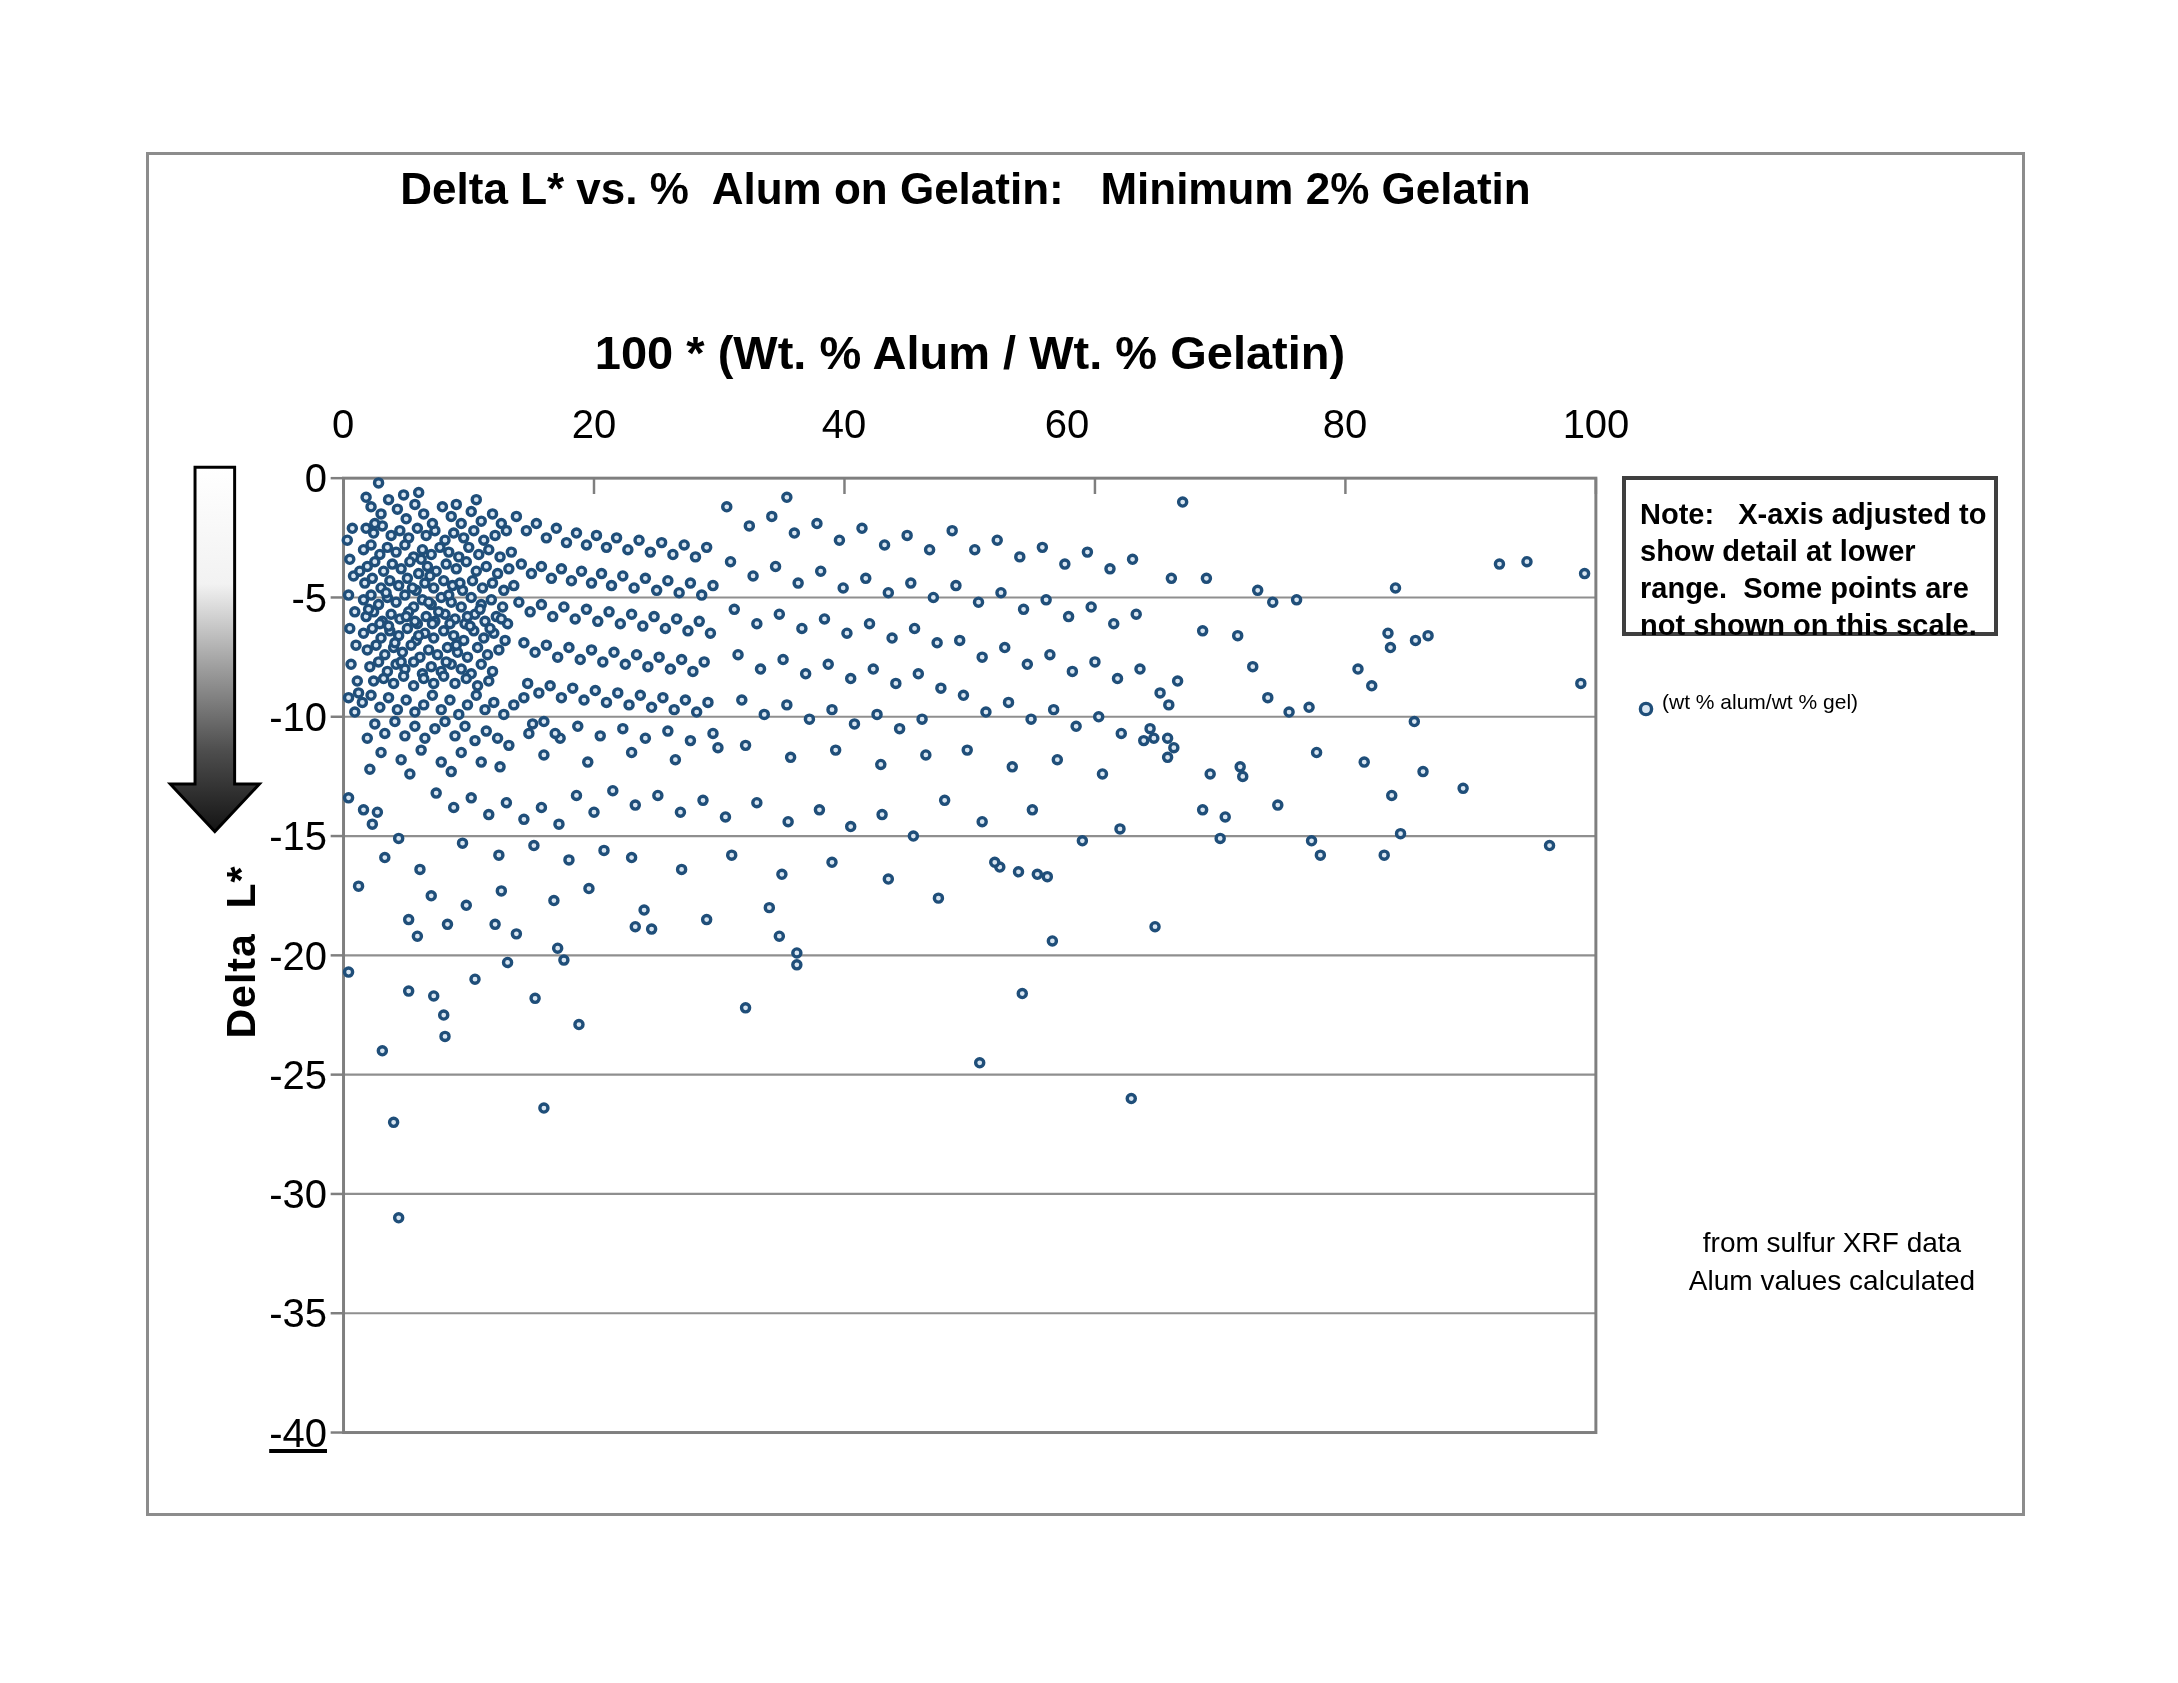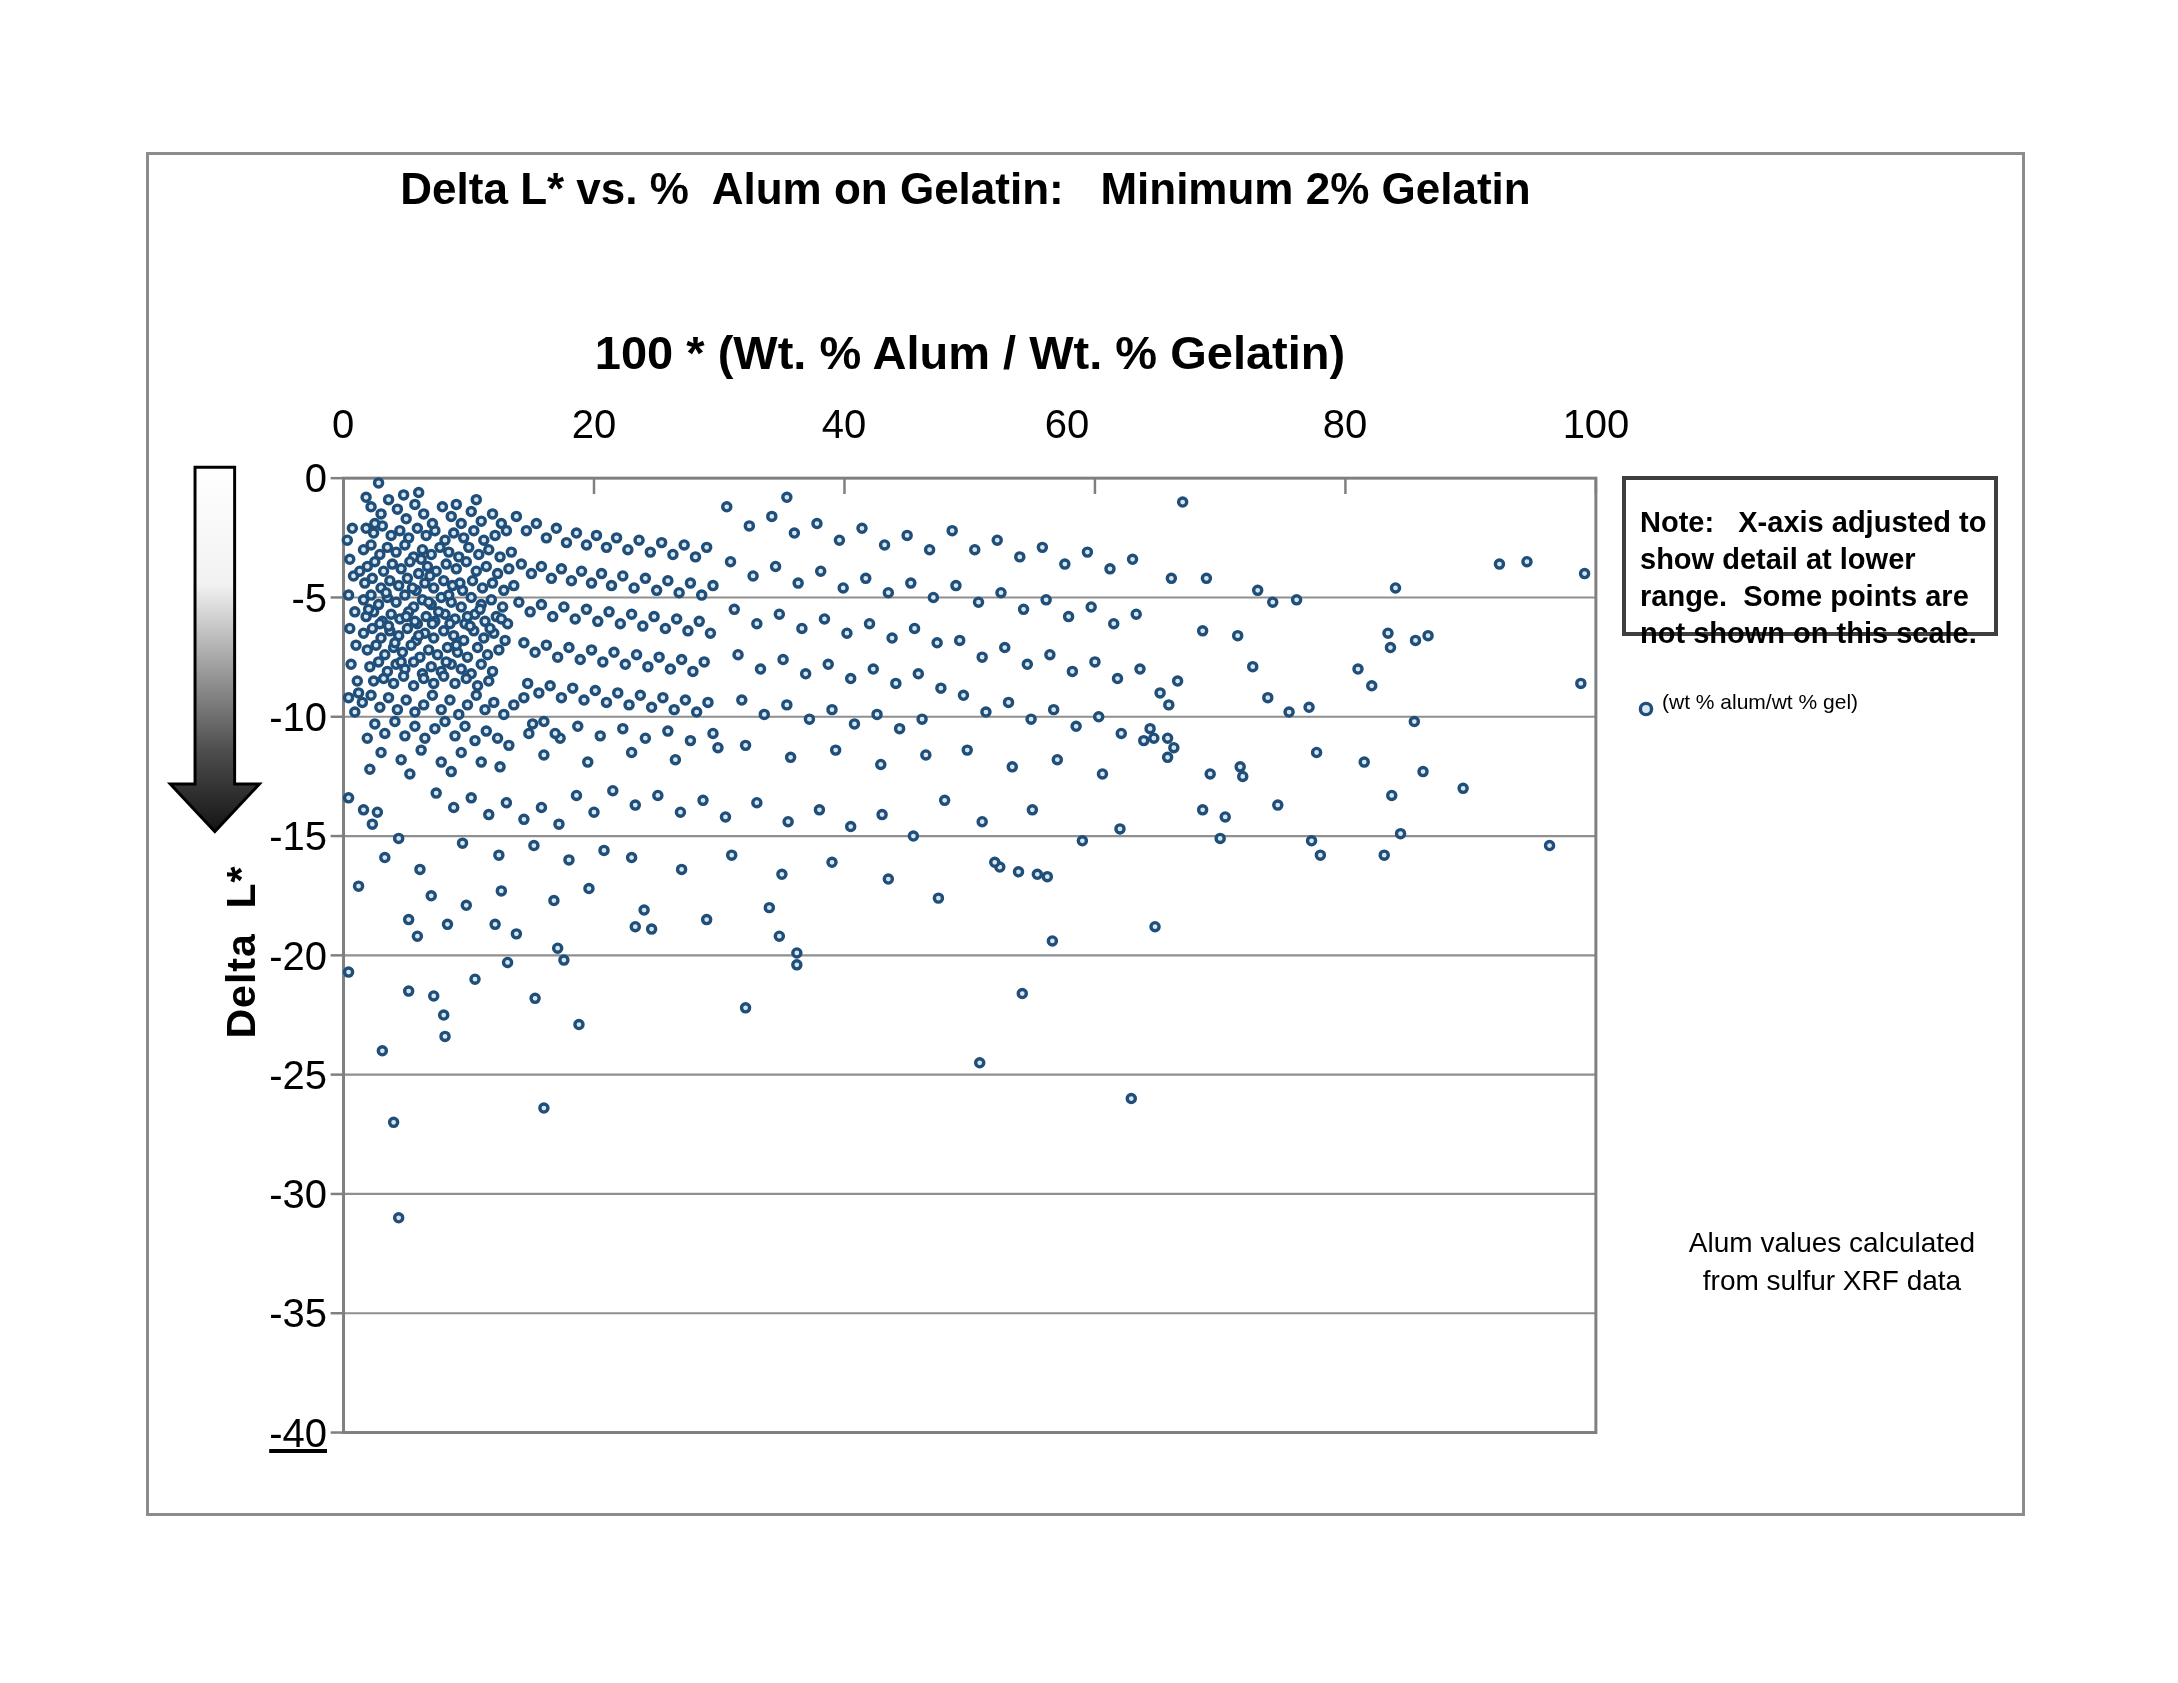--- a/index.html
+++ b/index.html
@@ -5,21 +5,21 @@
   html,body{margin:0;padding:0;background:#ffffff;}
   body{width:2178px;height:1683px;position:relative;font-family:"Liberation Sans",sans-serif;color:#000;overflow:hidden;}
   .abs{position:absolute;}
   #figure-border{left:146px;top:152px;width:1873px;height:1358px;border:3px solid #8c8c8c;background:#ffffff;}
   #chart-title{left:297px;top:164px;width:1337px;text-align:center;font-size:44px;font-weight:bold;white-space:pre;}
   #x-axis-title{left:475px;top:325px;width:990px;text-align:center;font-size:47px;font-weight:bold;white-space:pre;}
   #y-axis-title{left:241px;top:952px;transform:translate(-50%,-50%) rotate(-90deg);font-size:41px;font-weight:bold;white-space:pre;letter-spacing:1px;}
   .xtick-label{width:158px;text-align:center;font-size:40px;top:401px;height:46px;line-height:46px;}
   .ytick-label{width:129px;text-align:right;font-size:40px;height:46px;line-height:46px;left:198px;}
   #plot-svg{left:0;top:0;}
-  #note-box{left:1622px;top:476px;width:376px;height:160px;border:4px solid #3f3f3f;background:#ffffff;padding:24px 0 0 14px;box-sizing:border-box;}
+  #note-box{left:1622px;top:476px;width:376px;height:160px;border:4px solid #3f3f3f;background:#ffffff;padding:16px 0 0 14px;box-sizing:border-box;}
   .note-line{font-size:29px;font-weight:bold;line-height:37px;white-space:pre;}
   #legend{left:1622px;top:681px;width:436px;}
   #legend-marker{position:absolute;left:10px;top:14px;}
   .legend-line1{margin-left:40px;font-size:21px;line-height:42px;white-space:pre;}
   .legend-line2{margin-left:46px;font-size:31px;line-height:42px;white-space:pre;}
   #annotation{left:1624px;top:1224px;width:416px;text-align:center;}
   .annotation-line{font-size:28px;line-height:38px;white-space:pre;}
   #down-arrow{left:0;top:0;}
 </style>
 </head>
@@ -699,16 +699,16 @@
   </div>
 
 <div class="abs" id="legend">
   <svg id="legend-marker" width="28" height="28" viewBox="0 0 28 28">
     <circle id="legend-marker-circle" cx="14" cy="14" r="5.6" fill="#d9e6f2" stroke="#1f4e79" stroke-width="3.4"></circle>
   </svg>
   <div class="legend-line1">(wt % alum/wt % gel)</div>
 </div>
 
 <div class="abs" id="annotation">
+    <div class="annotation-line">from sulfur XRF data</div>
     <div class="annotation-line">Alum values calculated</div>
-    <div class="annotation-line">from sulfur XRF data</div>
   </div>
 
 
 </body></html>

